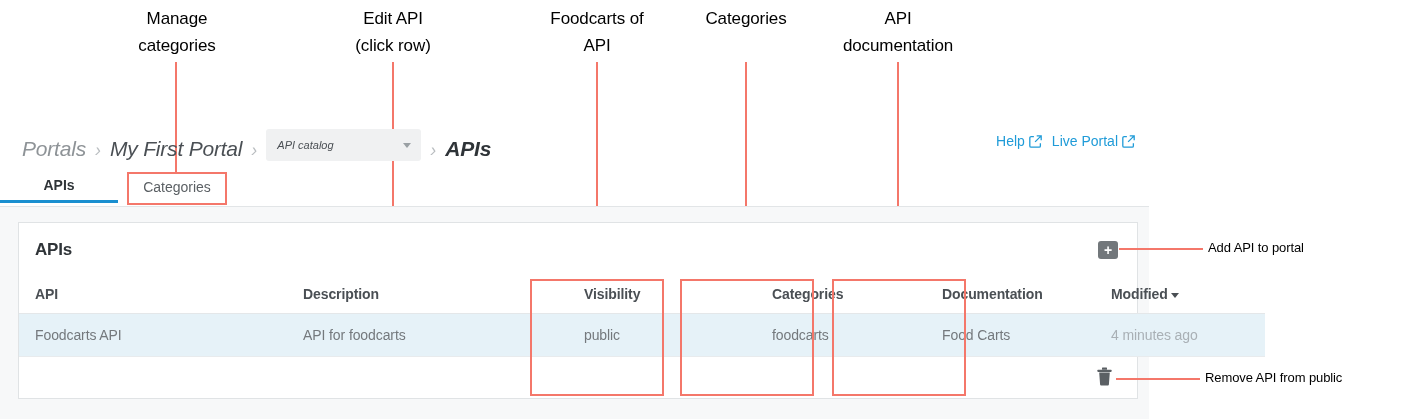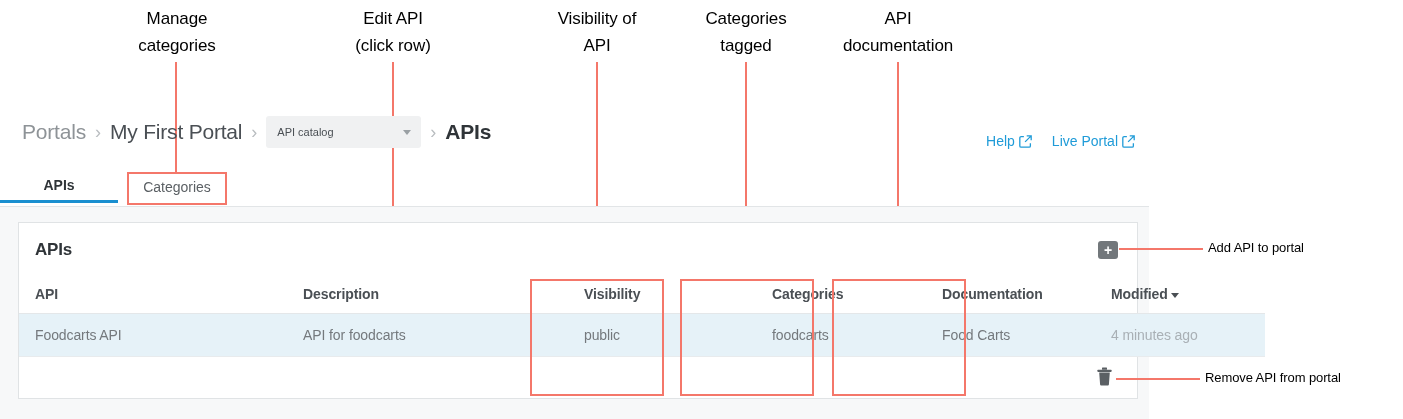--- a/index.html
+++ b/index.html
@@ -59,24 +59,25 @@
     border: 2px solid #f4776a;
     box-sizing: border-box;
     pointer-events: none;
     z-index: 30;
   }
 
   
   .breadcrumb {
     position: absolute;
     left: 22px;
-    top: 116px;
-    display: flex;
-    align-items: center;
+    top: 129px;
+    display: flex;
+    align-items: flex-end;
     height: 32px;
+    font-style: italic;
   }
   .crumb {
     font-size: 21px;
     color: #8e9397;
     font-weight: 400;
     letter-spacing: -0.2px;
   }
   .crumb.dark {
     color: #4a4f54;
   }
@@ -114,21 +115,21 @@
     margin-left: 16px;
   }
 
   
   .toplinks {
     position: absolute;
     right: 268px;
     top: 133px;
     display: flex;
     align-items: center;
-    gap: 20px;
+    gap: 10px;
     font-size: 14px;
     color: #1f9bd8;
   }
   .toplink {
     display: inline-flex;
     align-items: center;
     gap: 4px;
     color: #1f9bd8;
     text-decoration: none;
   }
@@ -279,26 +280,25 @@
 
   <div class="callout-top" style="left:313px; top:5px; width:160px;">
     <span>Edit API</span>
     <span class="l2">(click row)</span>
   </div>
   <div class="callout-top" style="left:97px; top:5px; width:160px;">
     <span>Manage</span>
     <span class="l2">categories</span>
   </div>
   <div class="callout-top" style="left:517px; top:5px; width:160px;">
-    <span>Visibility of</span>
+    <span>Foodcarts of</span>
     <span class="l2">API</span>
   </div>
   <div class="callout-top" style="left:666px; top:5px; width:160px;">
     <span>Categories</span>
-    <span class="l2">tagged</span>
   </div>
   <div class="callout-top" style="left:818px; top:5px; width:160px;">
     <span>API</span>
     <span class="l2">documentation</span>
   </div>
 
   <div class="leader-v" style="left:175px; top:62px; height:112px;"></div>
   <div class="leader-v" style="left:392px; top:62px; height:305px;"></div>
   <div class="leader-v" style="left:596px; top:62px; height:217px;"></div>
   <div class="leader-v" style="left:745px; top:62px; height:217px;"></div>
@@ -394,16 +394,16 @@
   <div class="hilite" style="left:680px; top:279px; width:134px; height:117px;"></div>
   <div class="hilite" style="left:832px; top:279px; width:134px; height:117px;"></div>
 
   <div class="leader-h" style="left:1119px; top:248px; width:84px;"></div>
   <div class="callout-right" style="left:1208px; top:238px;">
     <span>Add API to portal</span>
   </div>
 
   <div class="leader-h" style="left:1116px; top:378px; width:84px;"></div>
   <div class="callout-right" style="left:1205px; top:368px;">
-    <span>Remove API from portal</span>
+    <span>Remove API from public</span>
   </div>
 
 </div>
 
 </body></html>

